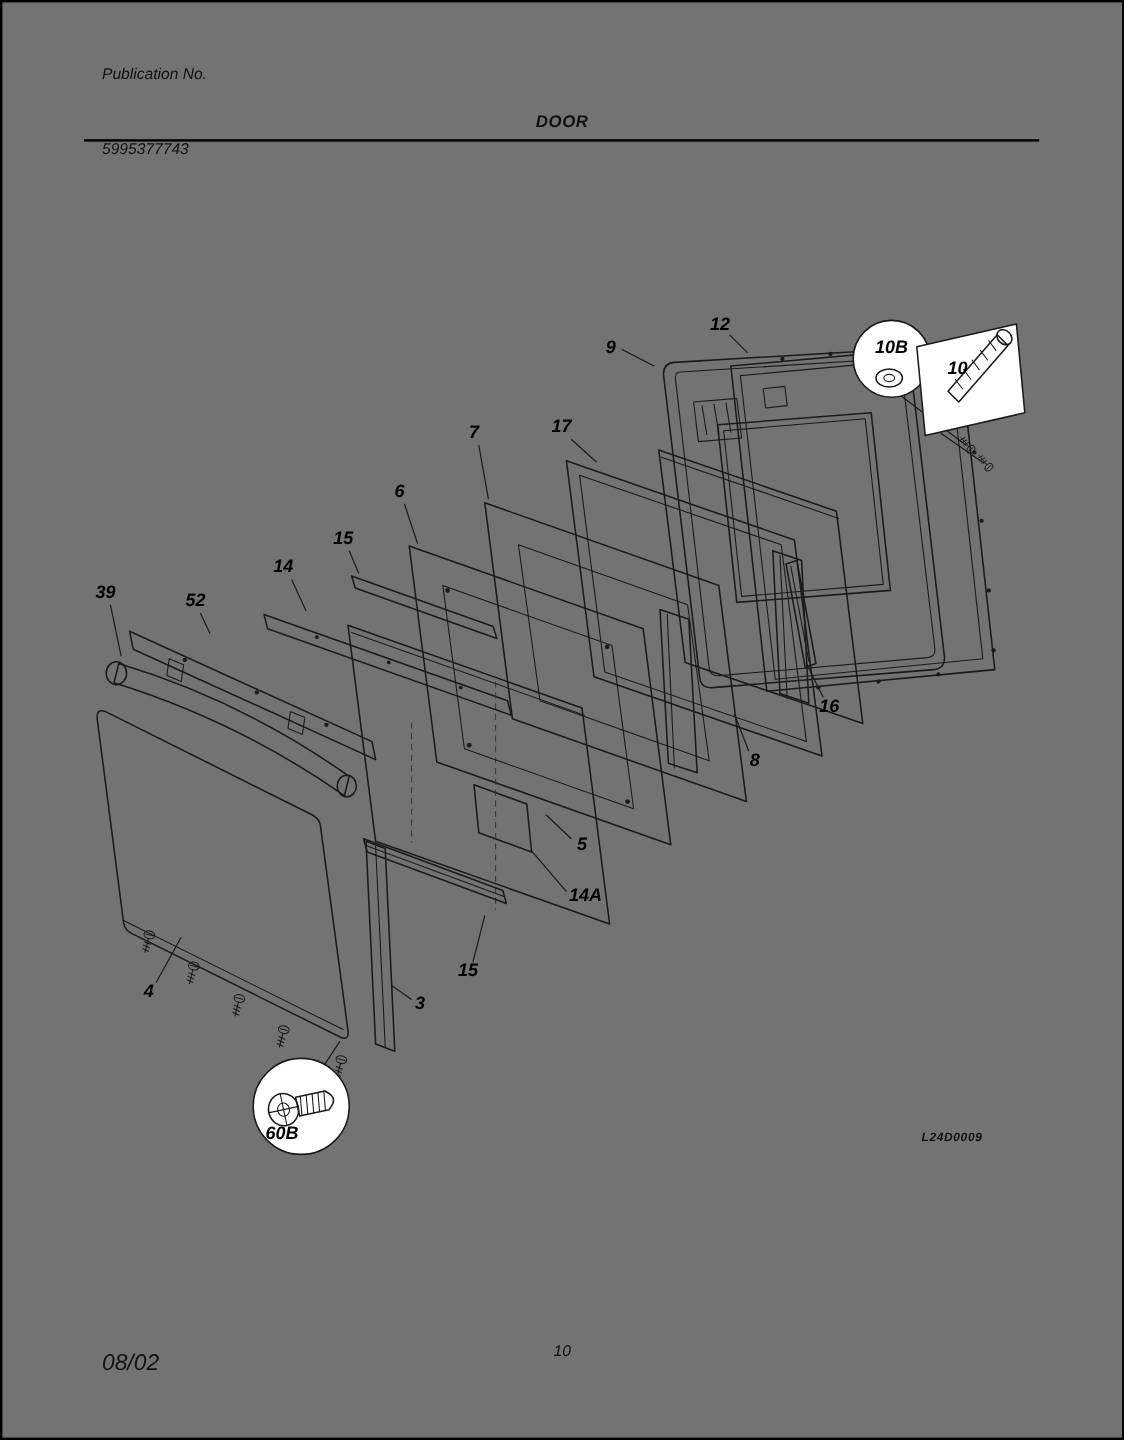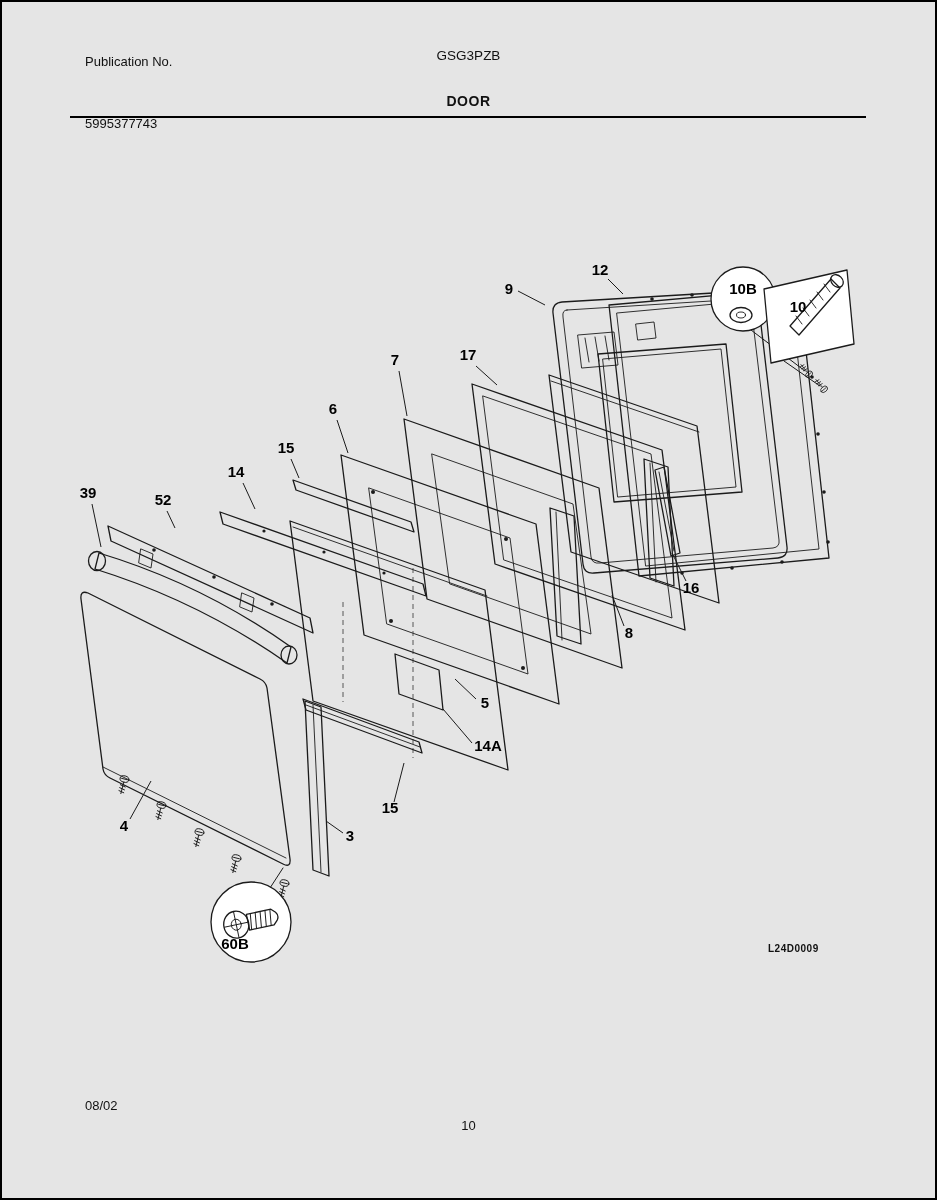--- a/index.html
+++ b/index.html
@@ -1,33 +1,34 @@
 <!DOCTYPE html>
 <html><head>
 <meta charset="utf-8">
 <style>
   html,body { margin:0; padding:0; background:#ffffff; }
   .page {
     position:relative;
     width:937px; height:1200px;
     box-sizing:border-box;
-    background:#e5e5e5;
+    background:#737373;
     border:2px solid #000;
     font-family:"Liberation Sans", sans-serif;
     color:#111;
     overflow:hidden;
+    font-style:italic;
   }
   .txt { position:absolute; white-space:nowrap; }
   .pub-label   { left:83px;  top:52px;  font-size:13px; }
   .pub-number  { left:83px;  top:70px;  font-size:13px;margin-top:44px; }
   .model       { left:0; right:0; text-align:center; top:46px; font-size:13.5px; }
   .title       { left:0; right:0; text-align:center; top:91px; font-size:14px; font-weight:bold; letter-spacing:0.5px; }
   .rule        { position:absolute; left:68px; right:69px; top:114px; height:2px; background:#000; }
   .drawing-no  { left:766px; top:941px; font-size:10px; font-weight:bold; letter-spacing:0.5px; }
-  .footer-date { left:83px;  top:1096px; font-size:13px; }
+  .footer-date { left:83px;  top:1124px; font-size:19px; }
   .footer-page { left:0; right:0; text-align:center; top:1116px; font-size:13px; }
 
   svg.diagram { position:absolute; left:0; top:0; width:937px; height:1200px; }
 
   .part  { fill:none; stroke:#1b1b1b; stroke-width:1.3; stroke-linejoin:round; stroke-linecap:round; }
   .thin  { stroke-width:0.9; }
   .dash  { fill:none; stroke:#333; stroke-width:0.8; stroke-dasharray:5 4; }
   .leader{ stroke:#1b1b1b; stroke-width:1; }
   .dot   { fill:#1b1b1b; stroke:none; }
   .callout {
@@ -36,21 +37,20 @@
     fill:#000; text-anchor:middle;
   }
 </style>
 </head>
 <body>
 
 <div class="page">
 
   <div class="txt pub-label">Publication No.</div>
   <div class="txt pub-number">5995377743</div>
-  <div class="txt model">GSG3PZB</div>
   <div class="txt title">DOOR</div>
   <div class="rule"></div>
 
   <svg class="diagram" viewBox="0 0 937 1200">
     <defs>
       <g id="screw-sm">
         <ellipse cx="0" cy="-2" rx="4.5" ry="3.2"></ellipse>
         <line x1="-3" y1="-2" x2="3" y2="-2"></line>
         <line x1="0" y1="1" x2="0" y2="13"></line>
         <line x1="-2.6" y1="4.5" x2="2.6" y2="5.5"></line>

